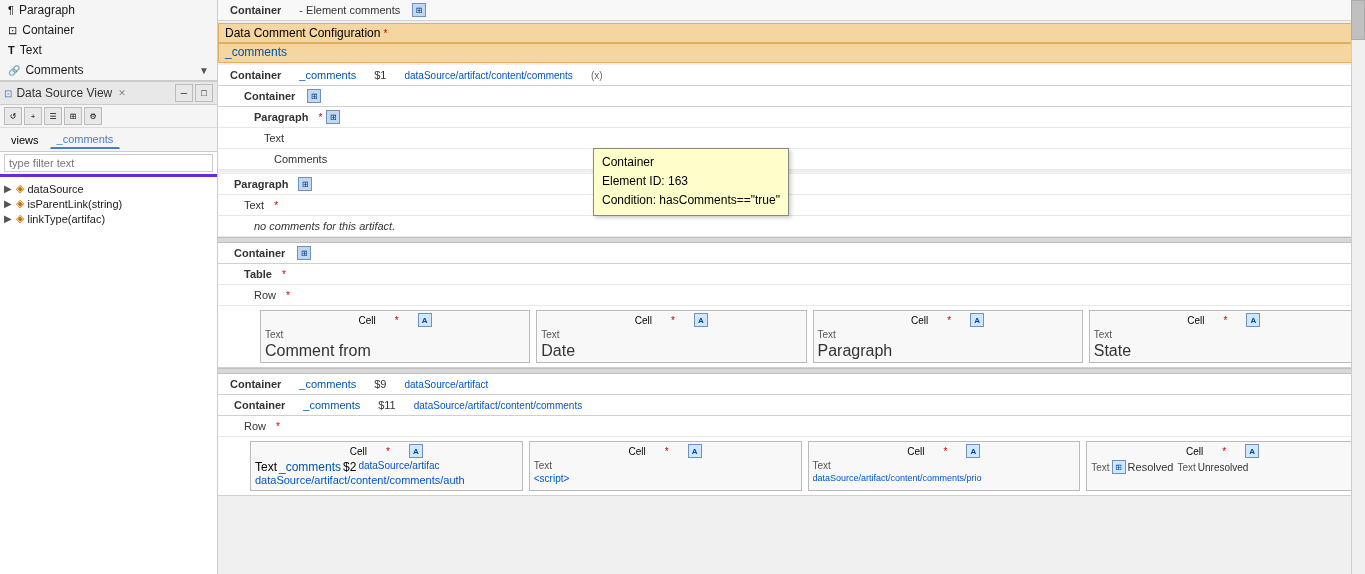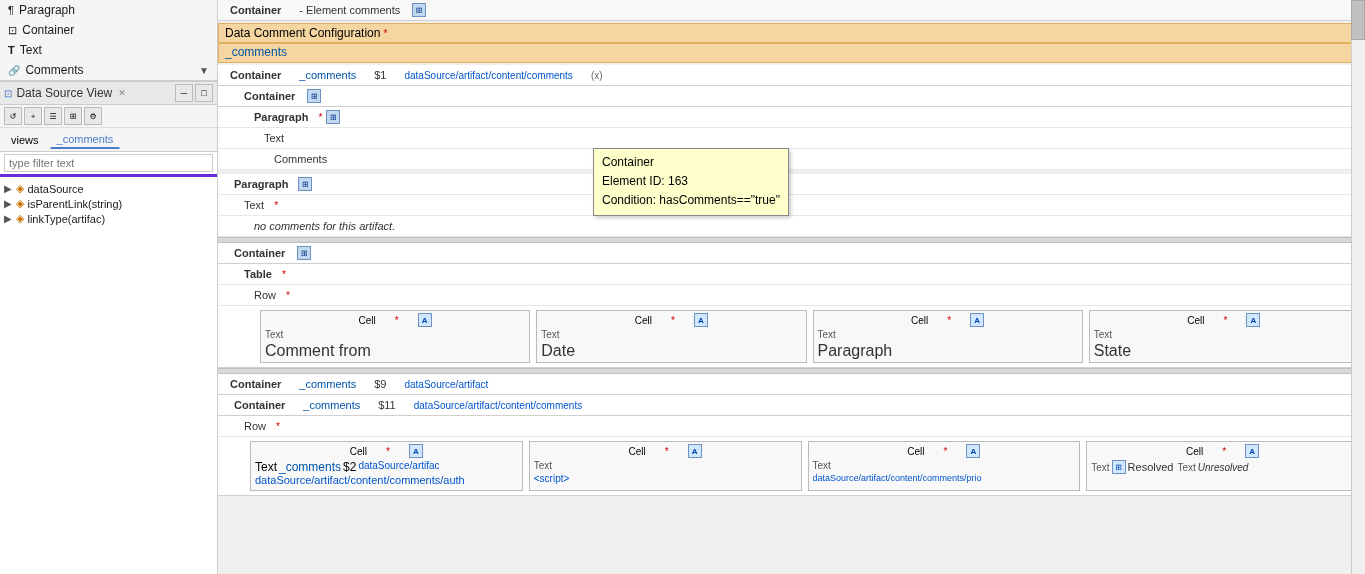--- a/index.html
+++ b/index.html
@@ -506,21 +506,21 @@
           <div class="small-icon" style="background:#d0e8ff; font-size:8px; font-weight:bold; color:#0044aa;">A</div>
         </div>
         <div style="display:flex; gap:4px; flex-wrap:wrap;">
           <div style="display:flex; align-items:center; gap:2px;">
             <span style="font-size:10px; color:#555;">Text</span>
             <div class="small-icon" style="background:#d0e8ff; font-size:8px; color:#0044aa;">⊞</div>
             <span style="font-size:11px; color:#333;">Resolved</span>
           </div>
           <div style="display:flex; align-items:center; gap:2px;">
             <span style="font-size:10px; color:#555;">Text</span>
-            <span style="font-size:10px; color:#333;font-style:italic;">Unresolved</span>
+            <span style="font-size:10px; color:#333;">Unresolved</span>
           </div>
         </div>
       </div>
     </div>
 
   </div>
 
   <div class="scrollbar-track">
     <div class="scrollbar-thumb"></div>
   </div>

